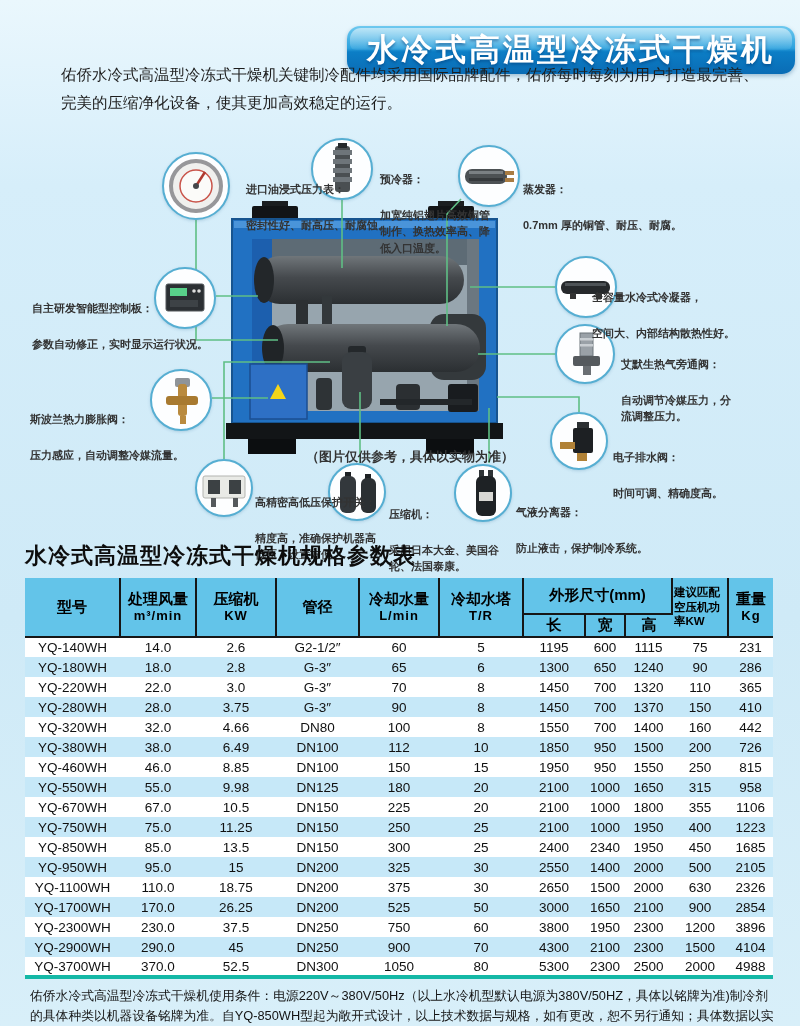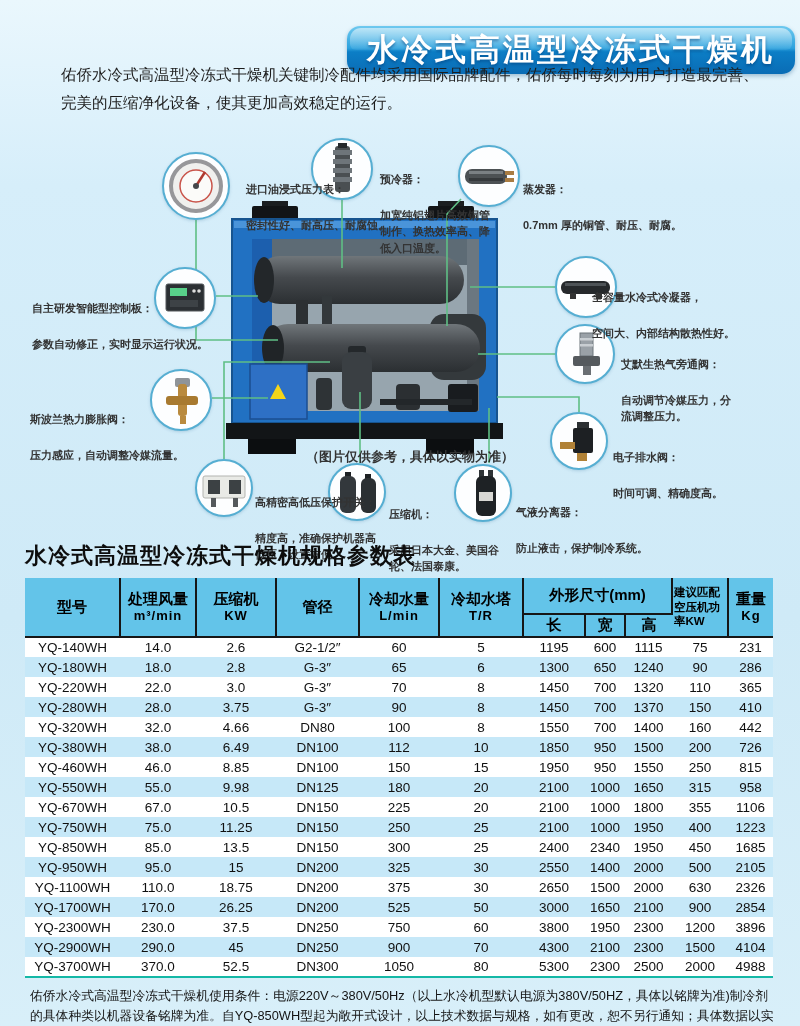--- a/index.html
+++ b/index.html
@@ -61,21 +61,21 @@
                   border-right:2px solid #161616; border-bottom:2px solid #161616; padding:1px 1px; }
   table.spec th:last-child { border-right:none; }
   table.spec thead tr:first-child th { height:36px; }
   table.spec thead tr:last-child th { height:21px; font-size:15px; }
   .h-main { display:block; font-size:15px; line-height:1.25; }
   .h-unit { display:block; font-size:13px; line-height:1.15; letter-spacing:1px; }
   th.power { font-size:11.5px; text-align:left; padding:2px 3px; line-height:1.3; }
   table.spec tbody td { text-align:center; font-size:13.5px; height:20px; color:#101010; overflow:hidden; white-space:nowrap; }
   table.spec tbody tr:nth-child(odd) { background:#ffffff; }
   table.spec tbody tr:nth-child(even) { background:#c6e8f8; }
-  table.spec tbody tr:last-child td { border-bottom:2px solid #14b8a6; }
+  table.spec tbody tr:last-child td { border-bottom:4px solid #14b8a6; }
 
   .footer { position:absolute; left:30px; top:986px; width:748px; font-size:12.8px; line-height:1.6; color:#141414; }
 </style>
 </head>
 <body>
 
 <div class="page">
 
   <div class="banner">
     <div class="banner-title">水冷式高温型冷冻式干燥机</div>

